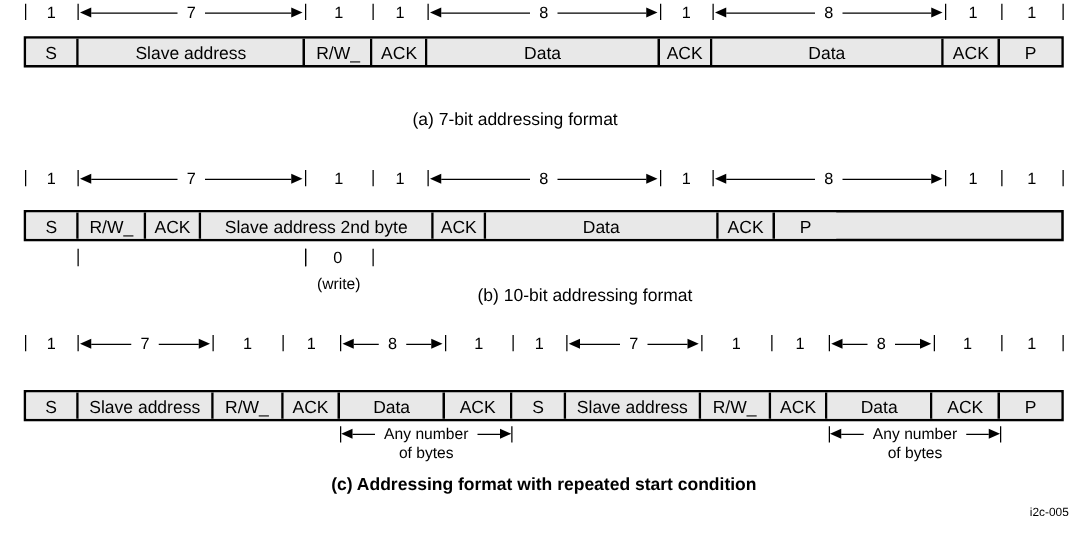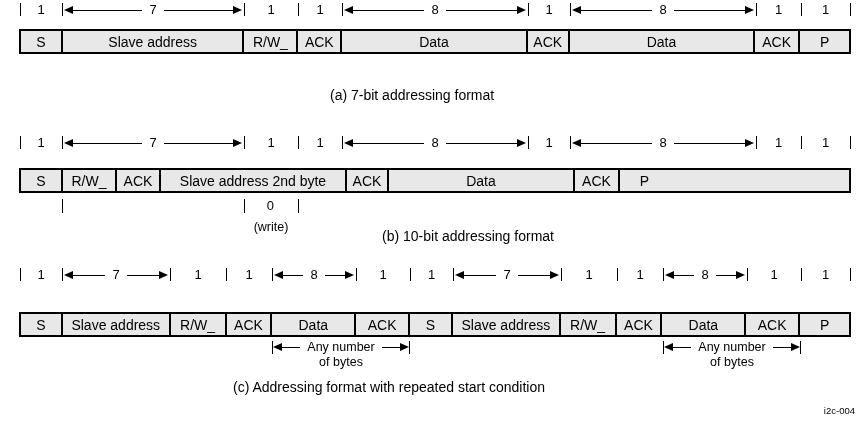--- a/index.html
+++ b/index.html
@@ -16,31 +16,31 @@
   .ah-r{flex:0 0 auto;width:0;height:0;border-top:4px solid transparent;border-bottom:4px solid transparent;border-left:9px solid #000;}
   .albl{flex:0 0 auto;font-size:13px;line-height:14px;padding:0 7px;white-space:nowrap;}
   .vtick{flex:0 0 1px;height:13px;background:#000;}
   .frame{position:absolute;display:flex;border:2px solid #000;box-sizing:border-box;background:#e8e8e8;}
   .cell{display:flex;align-items:center;justify-content:center;background:#e8e8e8;
         border-right:2px solid #000;box-sizing:border-box;font-size:14px;white-space:nowrap;}
   .cell:last-child{border-right:none;}
   .caption{position:absolute;font-size:14px;line-height:16px;white-space:nowrap;}
   .cap-a{left:330px;top:87px;}
   .cap-b{left:337px;top:228px;margin-left:45px;}
-  .cap-c{left:233px;top:379px;}
+  .cap-c{left:265px;top:379px;font-weight:bold;}
   .figid{position:absolute;right:3px;top:405px;font-size:9.5px;line-height:11px;}
 </style>
 </head>
 <body>
 
 <div id="stage">
   <div class="caption cap-a">(a) 7-bit addressing format</div>
   <div class="caption cap-b">(b) 10-bit addressing format</div>
   <div class="caption cap-c">(c) Addressing format with repeated start condition</div>
-  <div class="figid">i2c-004</div>
+  <div class="figid">i2c-005</div>
 <div class="tick" style="left: 19.5px; top: 3px; height: 13px;"></div>
     <div class="tick" style="left: 61.5px; top: 3px; height: 13px;"></div>
     <div class="tick" style="left: 243.5px; top: 3px; height: 13px;"></div>
     <div class="tick" style="left: 297.5px; top: 3px; height: 13px;"></div>
     <div class="tick" style="left: 341.5px; top: 3px; height: 13px;"></div>
     <div class="tick" style="left: 527.5px; top: 3px; height: 13px;"></div>
     <div class="tick" style="left: 569.5px; top: 3px; height: 13px;"></div>
     <div class="tick" style="left: 755.5px; top: 3px; height: 13px;"></div>
     <div class="tick" style="left: 800.5px; top: 3px; height: 13px;"></div>
     <div class="tick" style="left: 849.5px; top: 3px; height: 13px;"></div>

